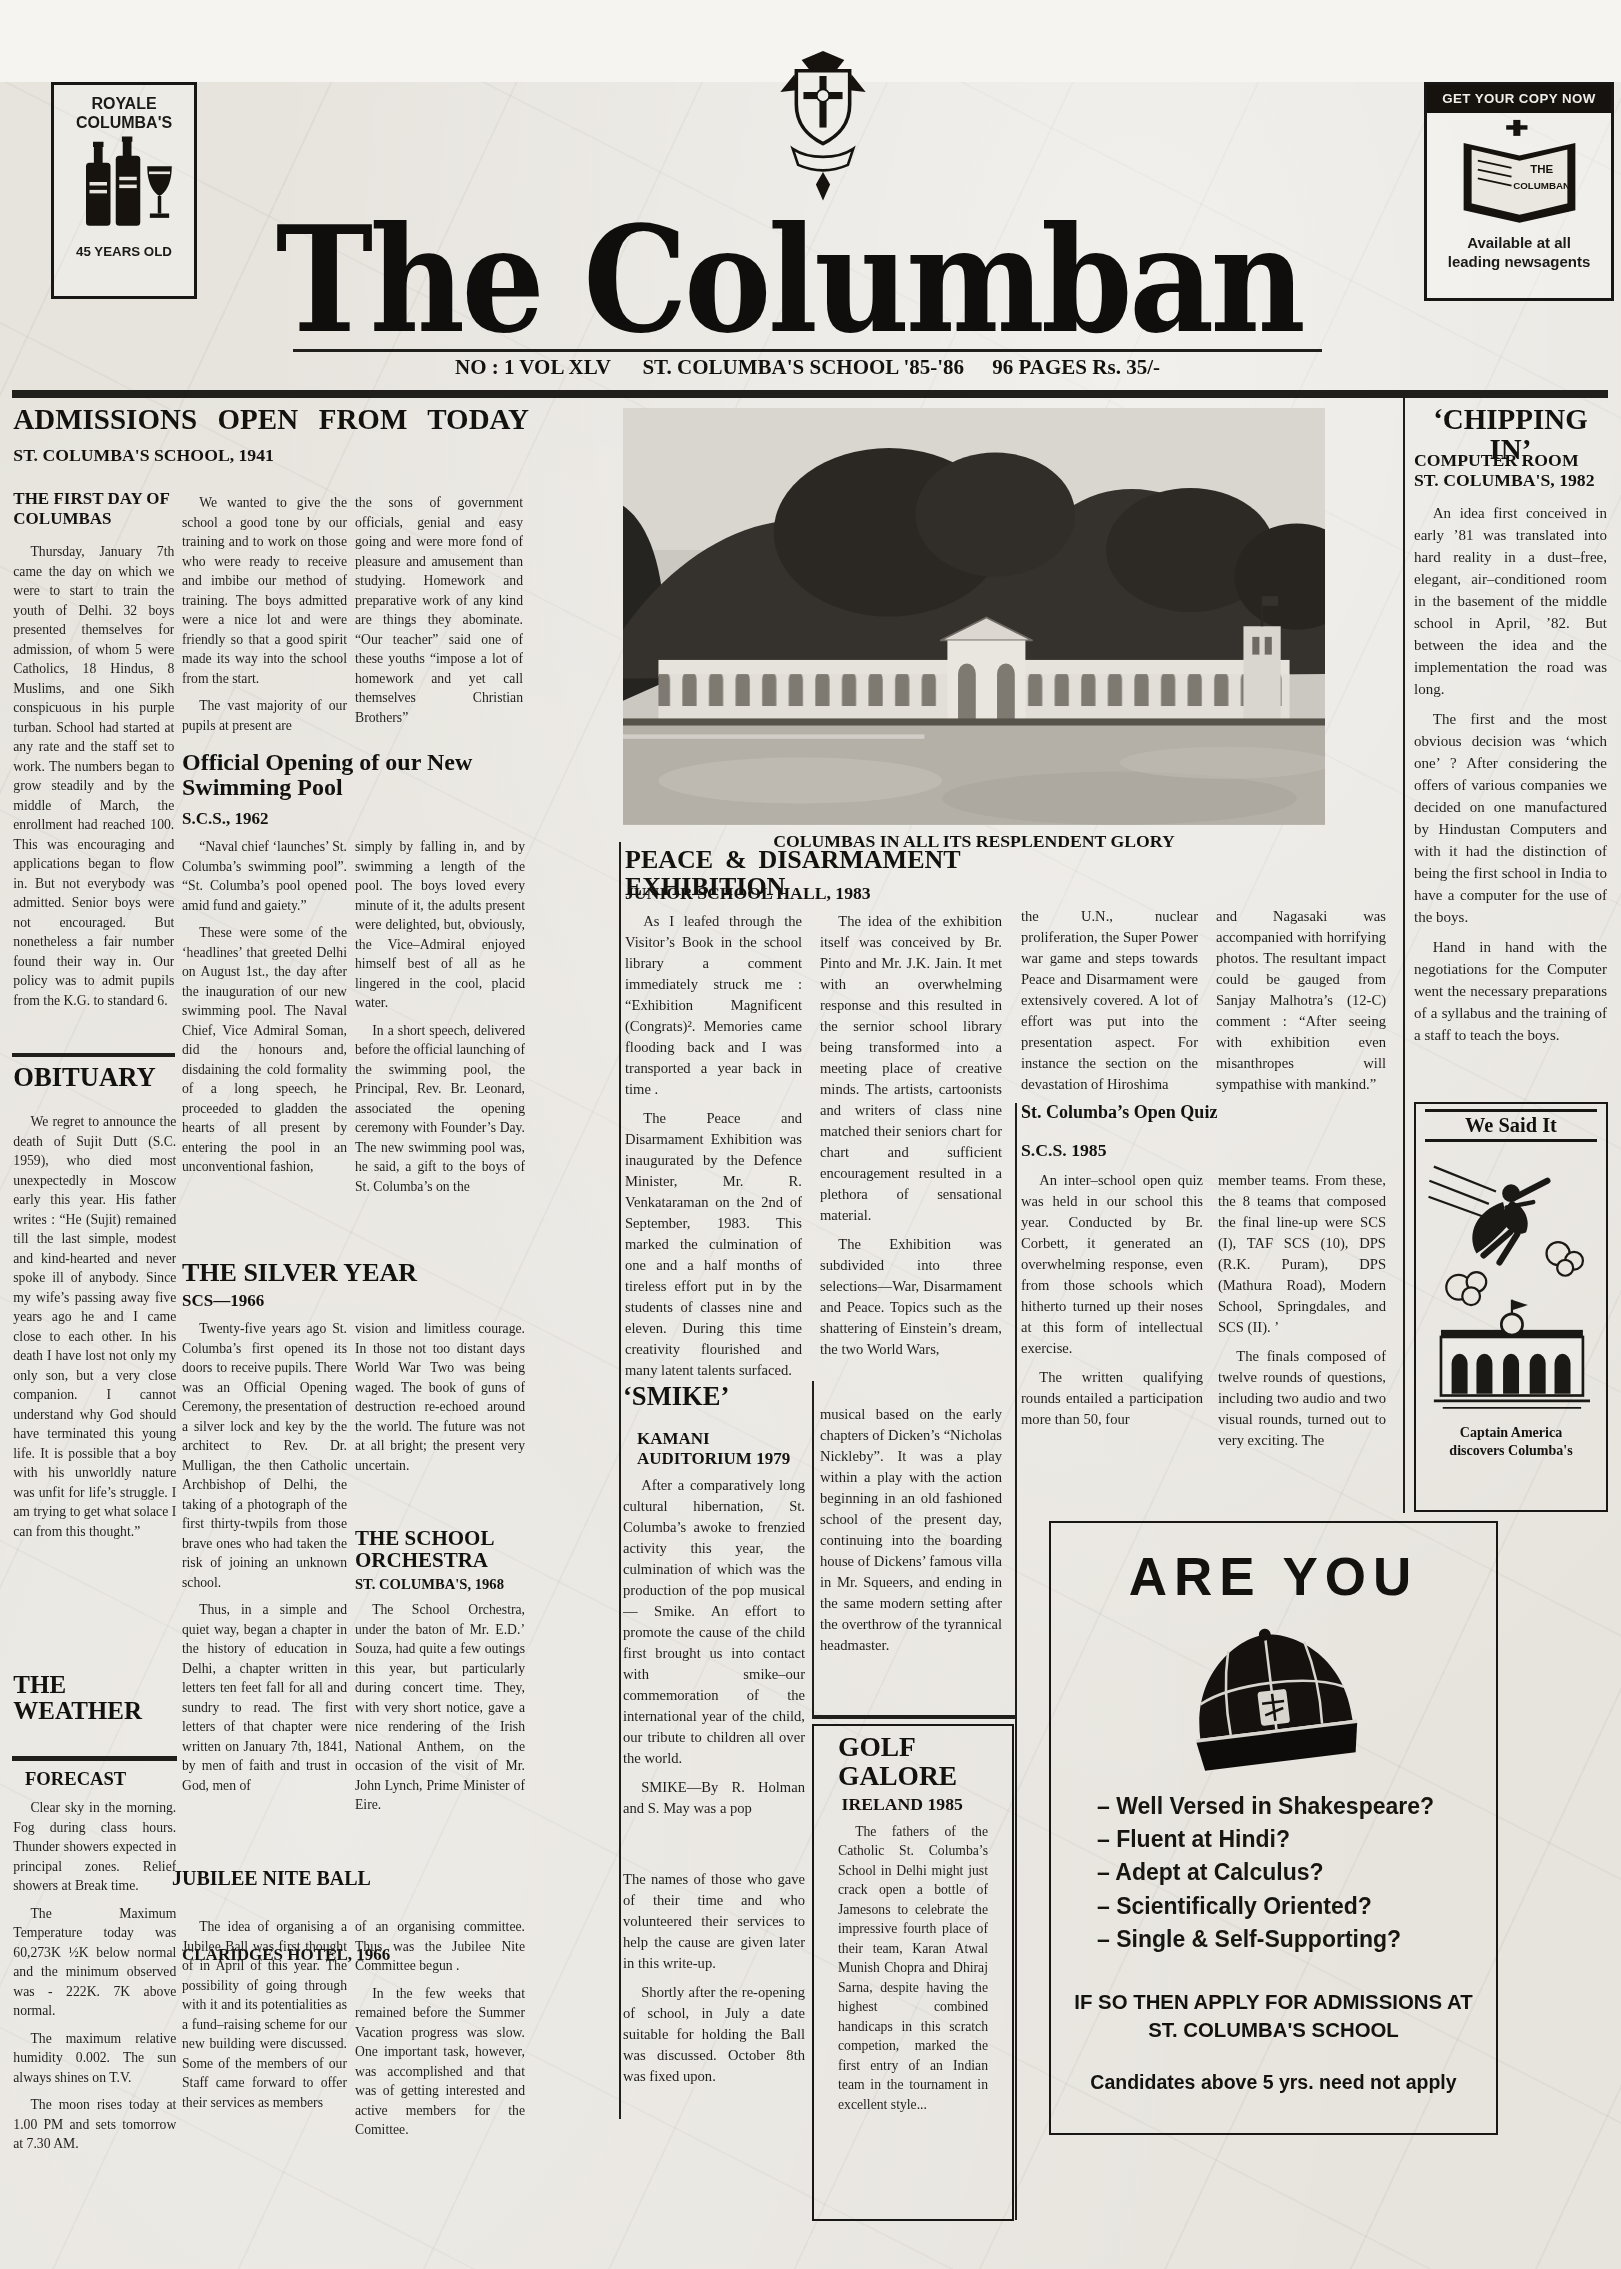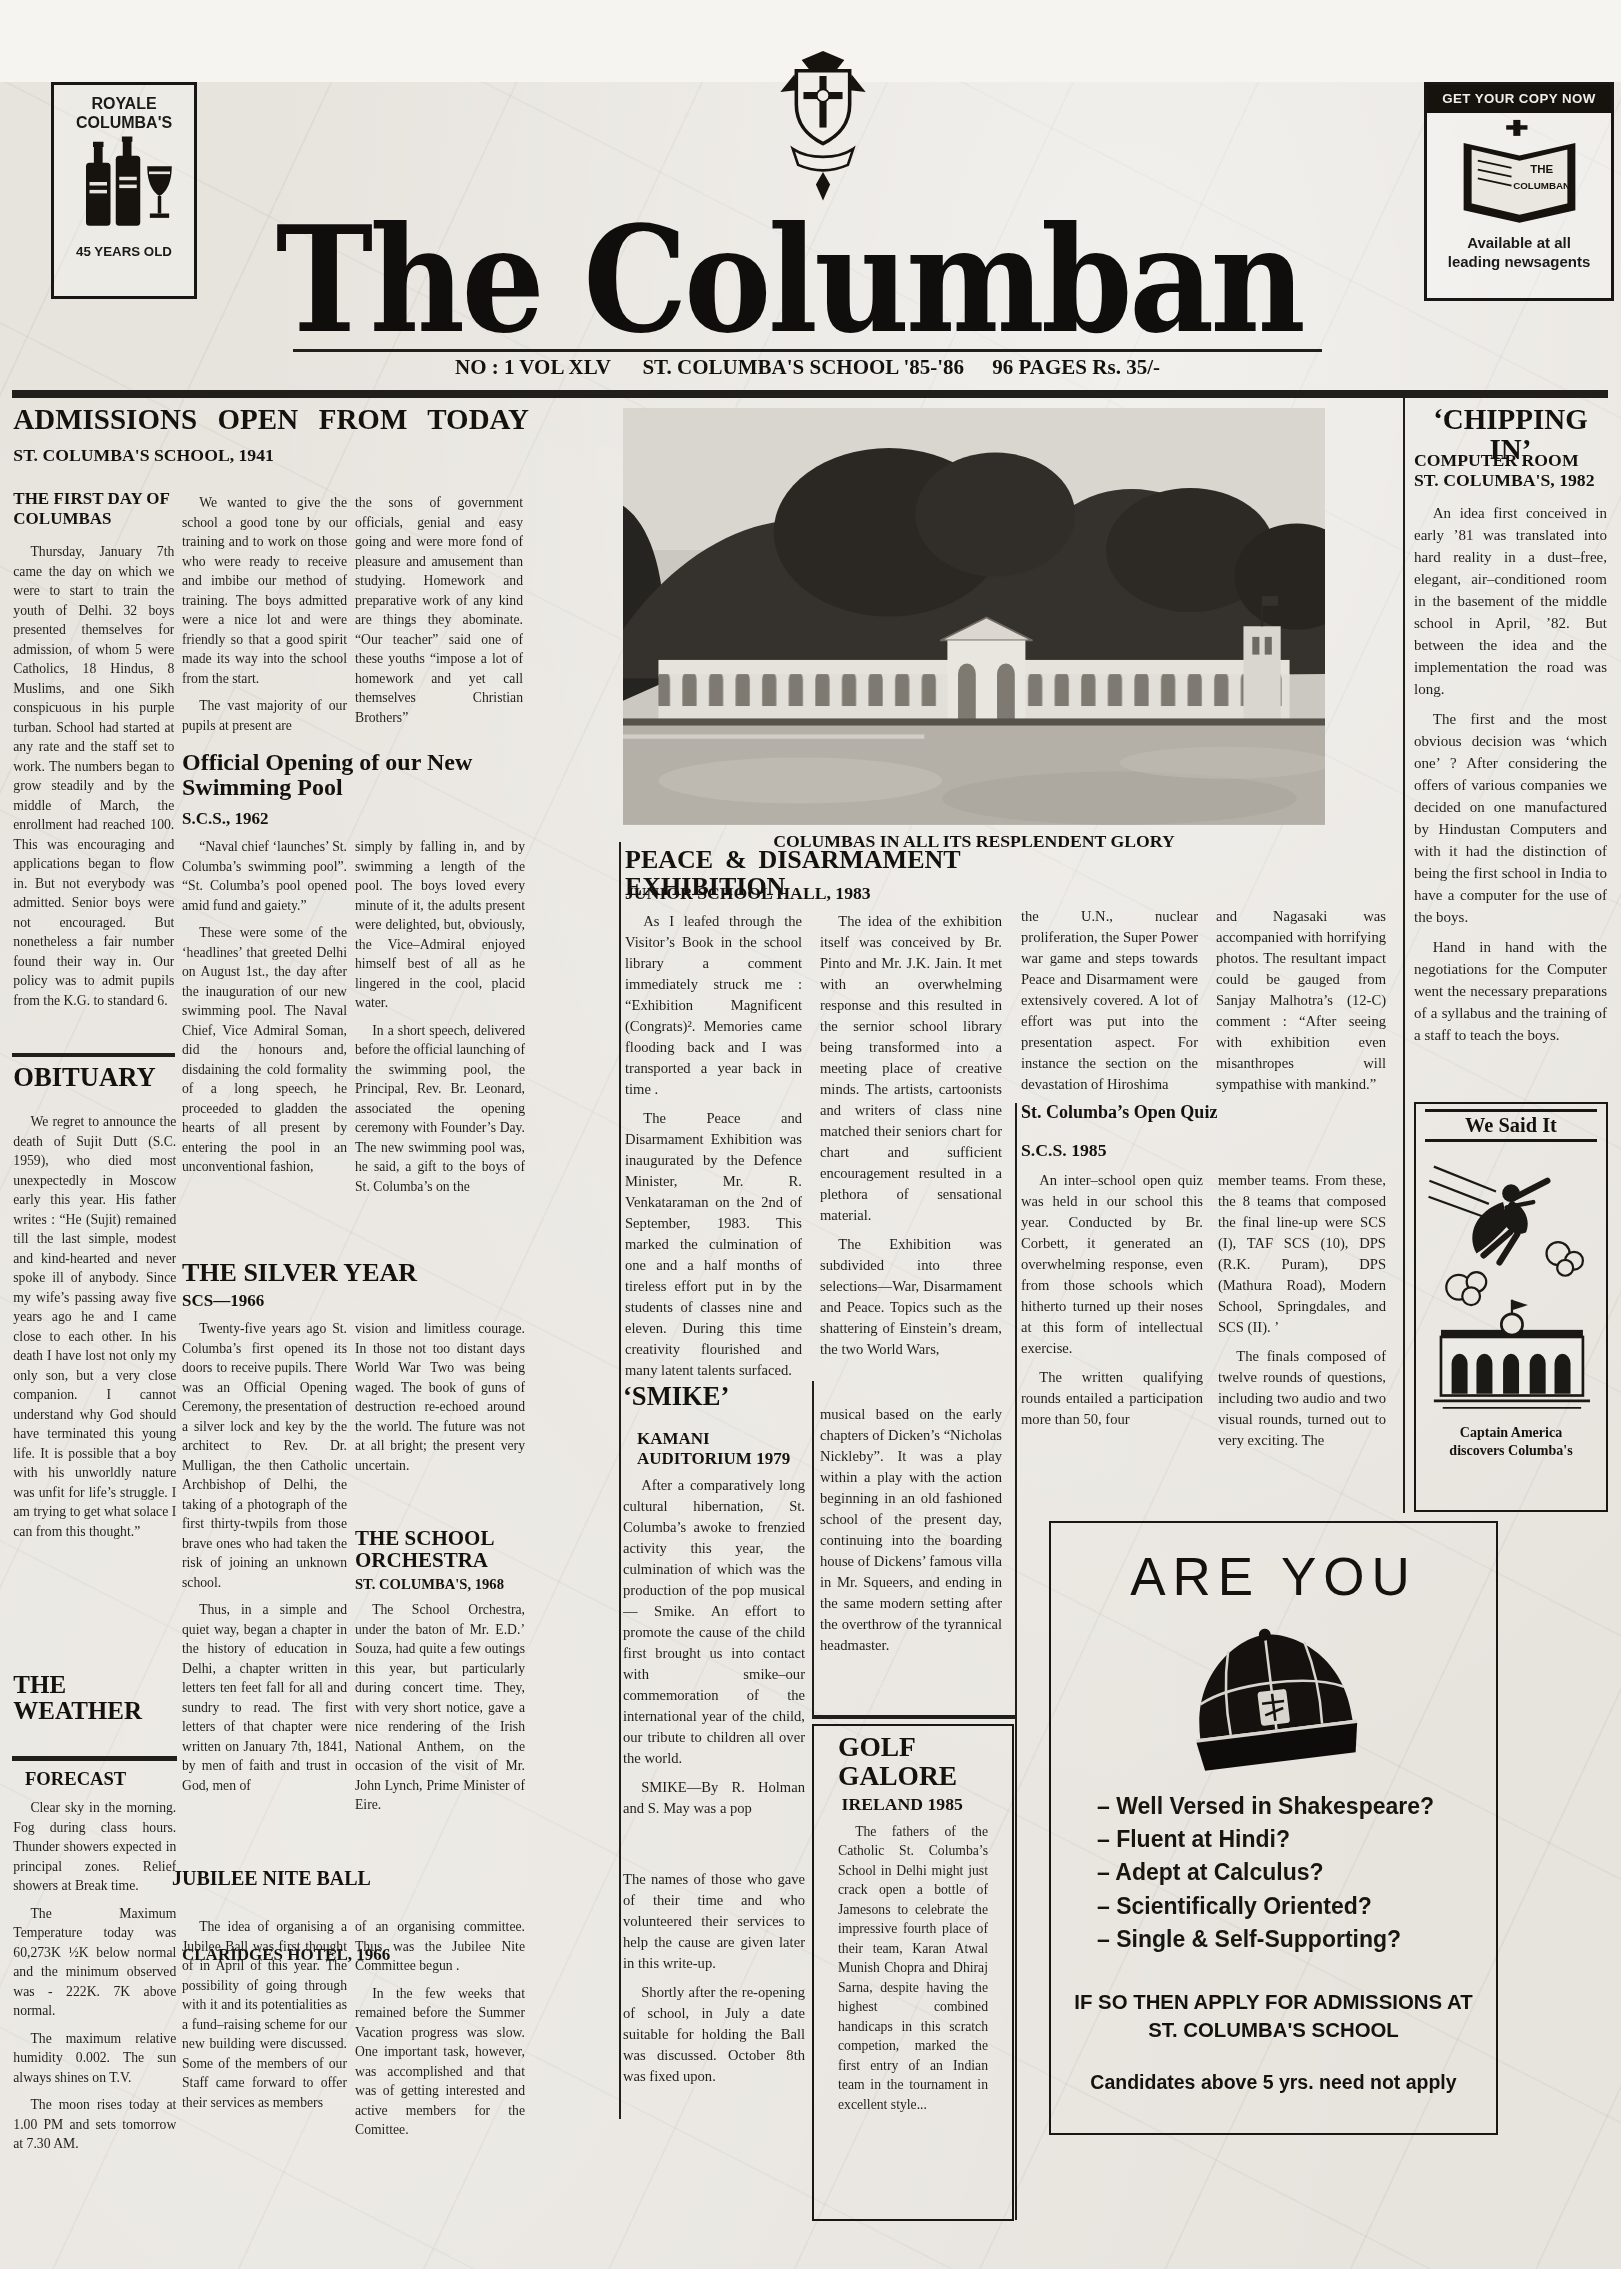--- a/index.html
+++ b/index.html
@@ -325,21 +325,21 @@
         <line x1="20" y1="294" x2="176" y2="294" stroke="#1b1915" stroke-width="2"></line>
       </svg>
     </div>
     <div class="h ctr" style="font-size:14px;line-height:1.25;">
       <div>Captain America</div>
       <div>discovers Columba's</div>
     </div>
   </div>
 
   <div class="box sans" style="left:1049px;top:1521px;width:449px;height:614px;box-sizing:border-box;">
-    <div class="ctr" style="font-weight:normal;font-size:53px;letter-spacing:7px;margin-top:23px;color:#14120f;">ARE YOU</div>
+    <div class="ctr" style="font-weight:bold;font-size:53px;letter-spacing:7px;margin-top:23px;color:#14120f;">ARE YOU</div>
     <div style="width:199px;height:167px;margin:5.3px auto 0;">
       <svg viewBox="0 0 230 196" width="199" height="167">
         <g transform="rotate(-7 115 110)">
           <path d="M25,138 C25,58 85,26 115,26 C145,26 205,58 205,138 Z" fill="#14110e"></path>
           <path d="M115,28 C115,64 115,104 115,138" stroke="#d8d5ce" stroke-width="3" fill="none"></path>
           <path d="M70,40 C61,74 59,108 61,138" stroke="#d8d5ce" stroke-width="3" fill="none"></path>
           <path d="M160,40 C169,74 171,108 169,138" stroke="#d8d5ce" stroke-width="3" fill="none"></path>
           <path d="M30,98 C70,78 160,78 200,98" stroke="#d8d5ce" stroke-width="3" fill="none"></path>
           <circle cx="115" cy="26" r="7" fill="#14110e"></circle>
           <rect x="98" y="92" width="34" height="40" rx="4" fill="#d8d5ce"></rect>

